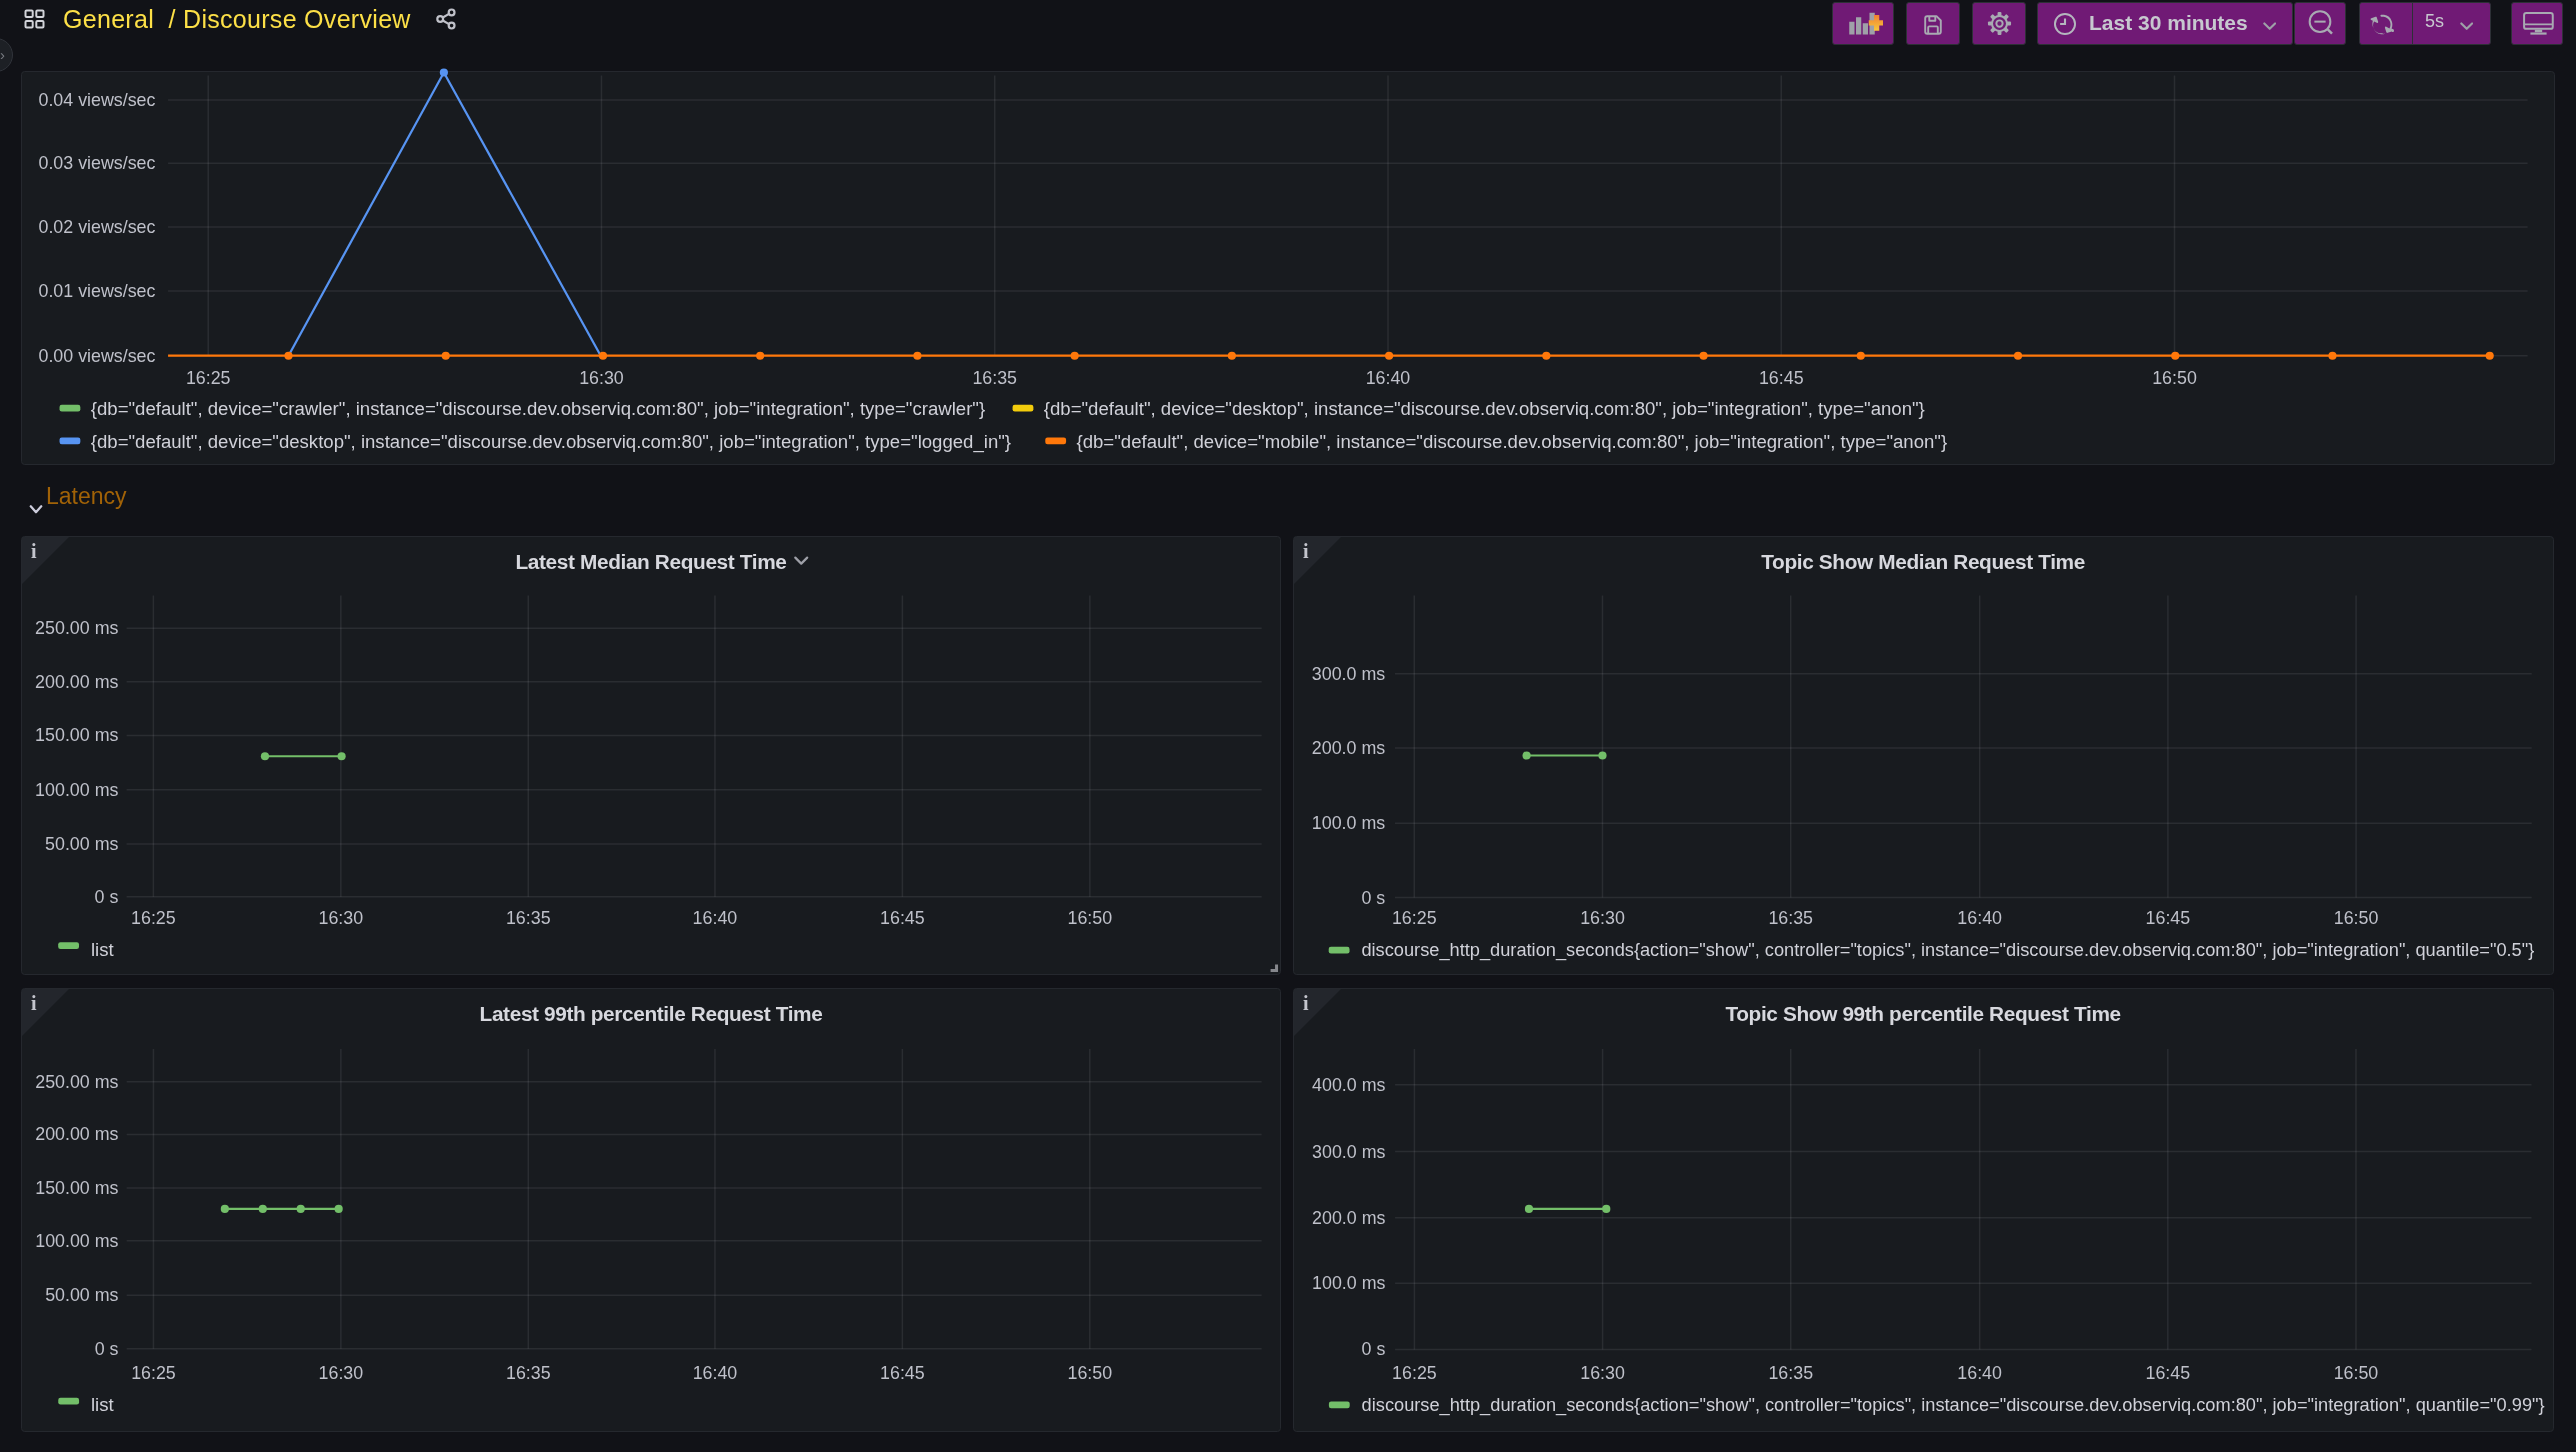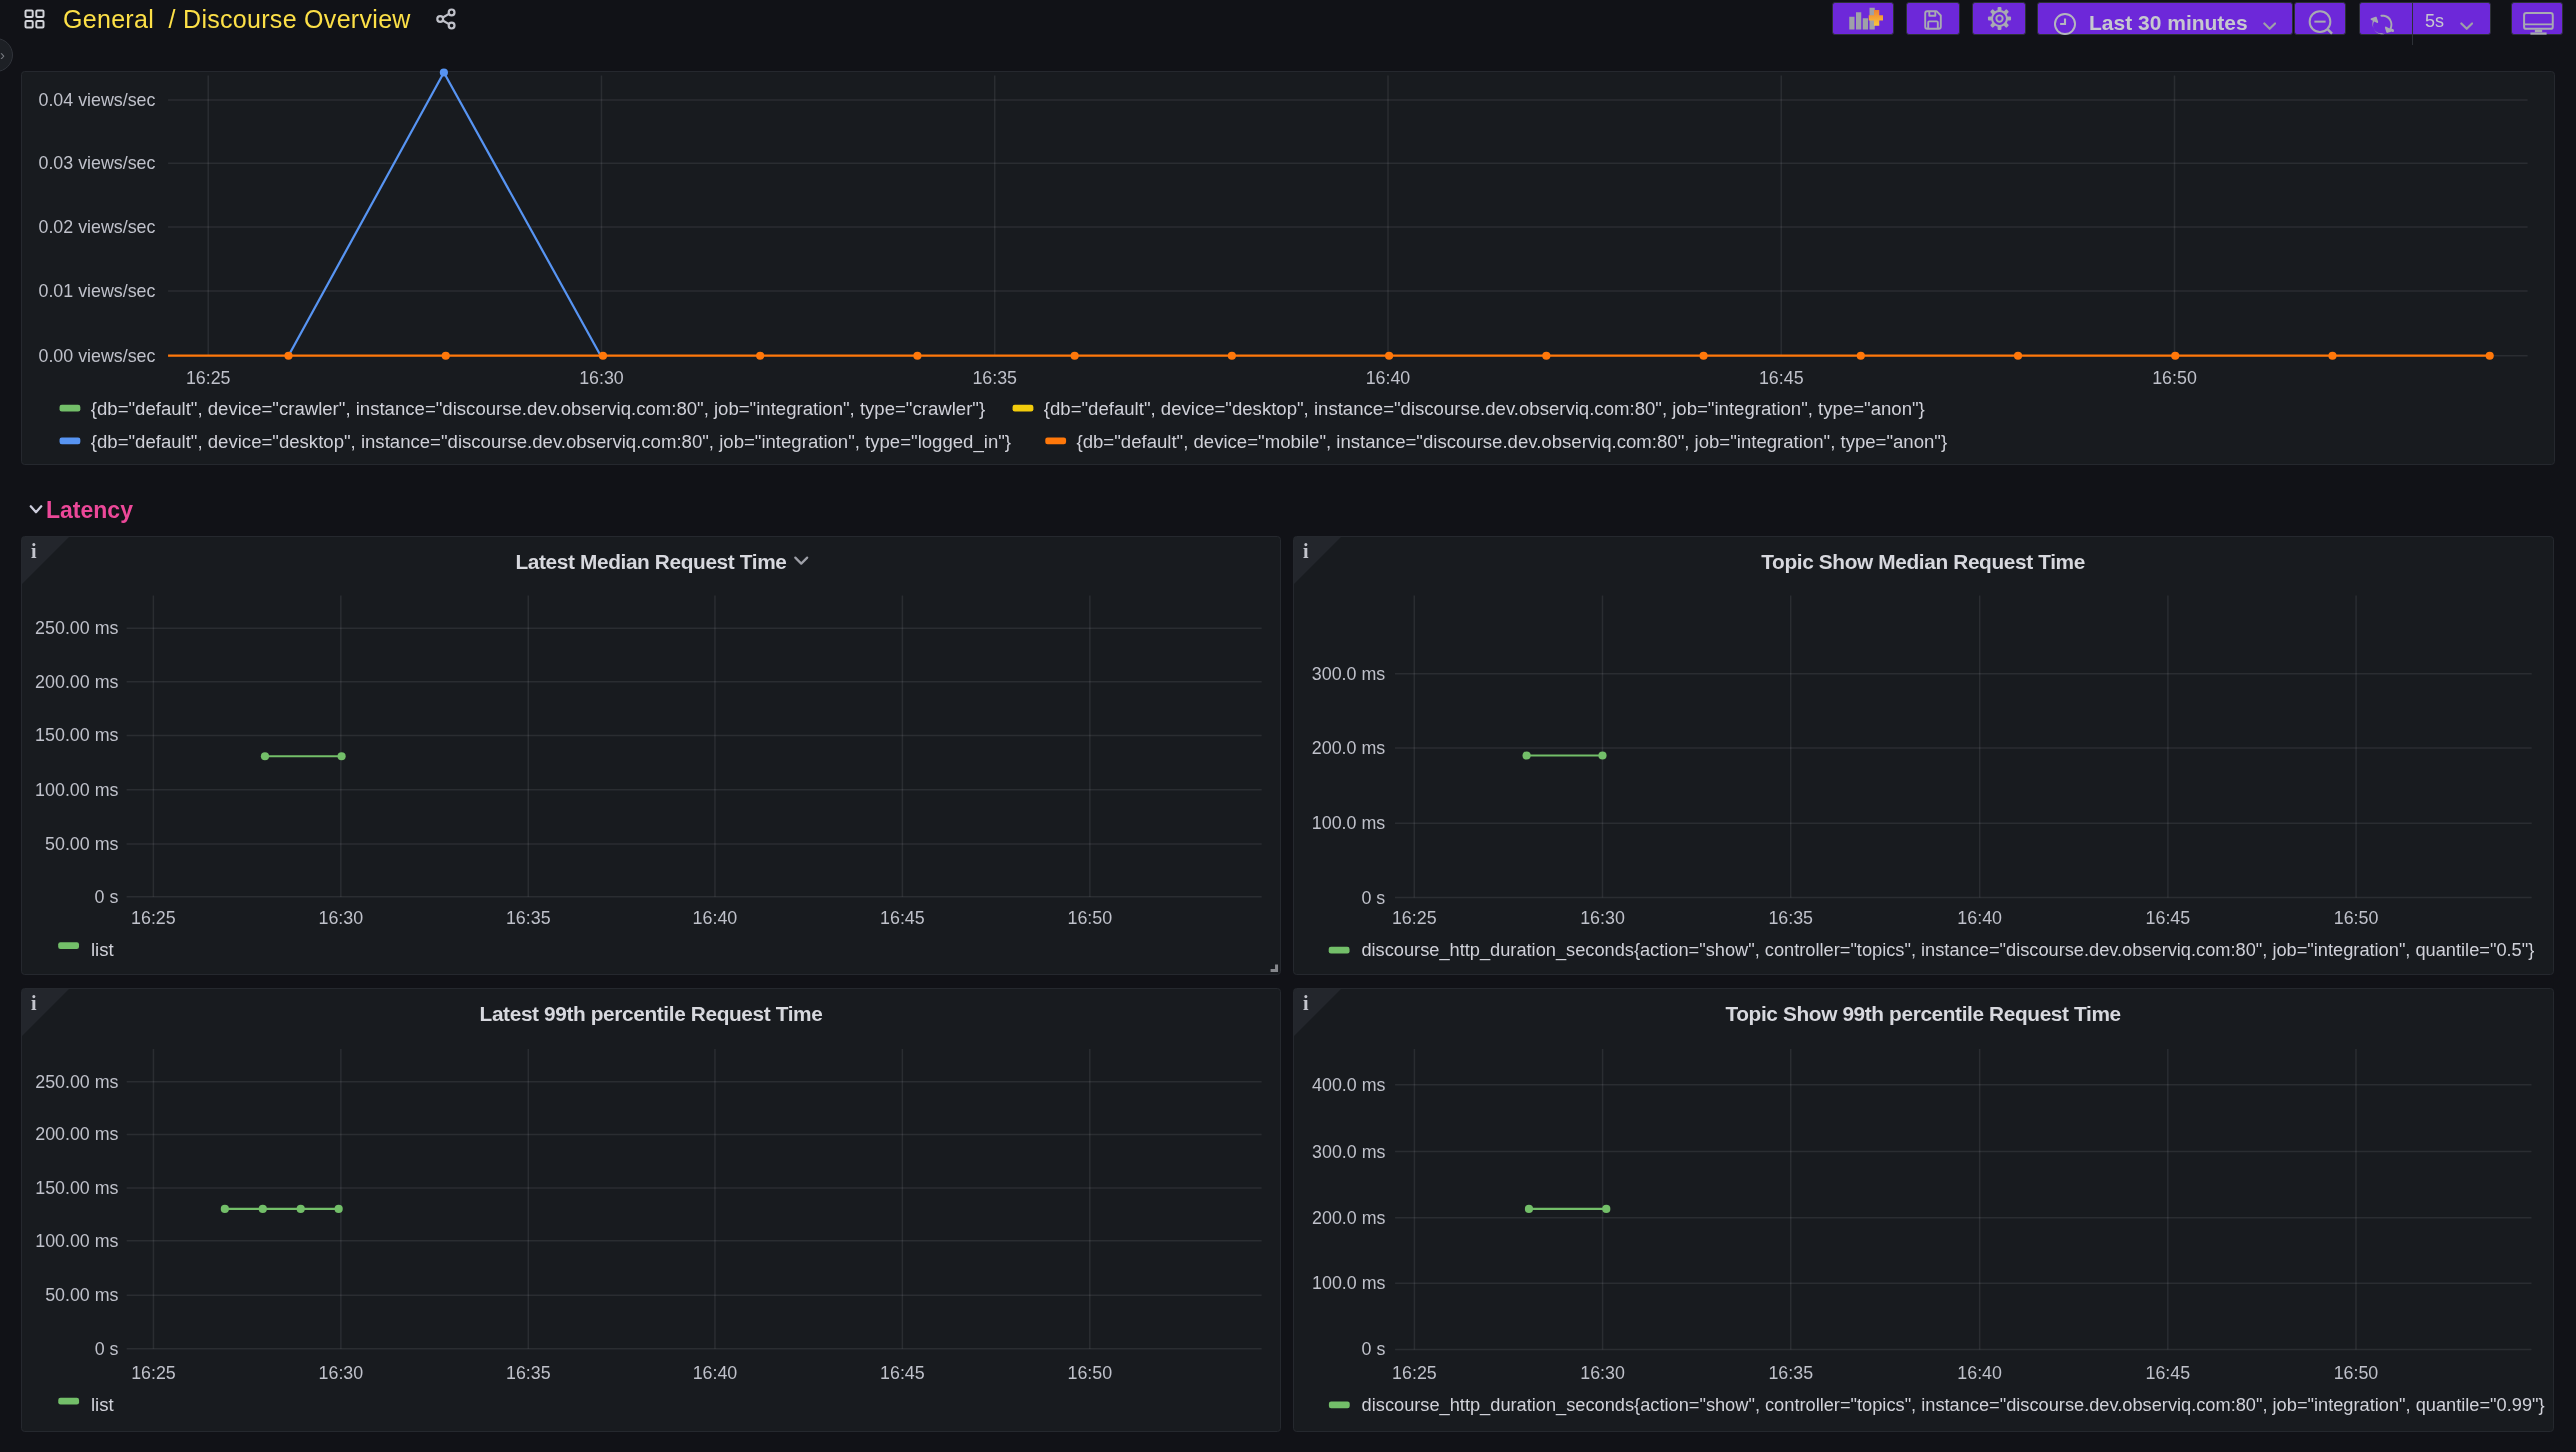--- a/index.html
+++ b/index.html
@@ -6,21 +6,21 @@
   *{box-sizing:border-box}
   body{font-family:"Liberation Sans",sans-serif;position:relative;-webkit-font-smoothing:antialiased}
   .abs{position:absolute}
   .panel{position:absolute;background:#181b1f;border:0.7px solid #25282e;border-radius:3.7px}
   .psvg{position:absolute;overflow:visible}
   svg text{font-family:"Liberation Sans",sans-serif}
   .tick{fill:#bfc1ca;font-size:24px}
   .leg{fill:#d0d1d9;font-size:25px}
   .leg2{fill:#d0d1d9;font-size:24.5px}
   .ptitle{fill:#d7d8de;font-size:28px;font-weight:700;letter-spacing:-0.5px}
-  .btn{position:absolute;top:2.2px;height:33px;background:#6d28d9;border:0.7px solid #2d3036;border-radius:3px;display:flex;align-items:center;justify-content:center}
+  .btn{position:absolute;top:2.2px;height:43px;background:#701a75;border:0.7px solid #2d3036;border-radius:3px;display:flex;align-items:center;justify-content:center}
   .icorner{position:absolute;left:0;top:0;width:0;height:0;border-top:47px solid #23262c;border-right:47px solid transparent}
   .iinfo{position:absolute;left:9px;top:3px;font-family:"Liberation Serif",serif;font-weight:700;font-size:20px;color:#c4c5cd}
 </style>
 </head>
 <body>
 
 <div class="abs" id="navbar" style="left:0;top:0;width:2576px;height:48px">
 
   <svg class="abs" style="left:21.6px;top:7.4px" width="25" height="24" viewBox="0 0 24 24" fill="none" stroke="#d2d3d9" stroke-width="2">
     <rect x="3" y="3.5" width="7.2" height="6.6" rx="1"></rect>
@@ -195,21 +195,21 @@
   <text class="leg" x="1374" y="463">{db="default", device="desktop", instance="discourse.dev.observiq.com:80", job="integration", type="anon"}</text>
   <rect x="50" y="493" width="28" height="9" rx="3" fill="#5794f2"></rect>
   <text class="leg" x="92" y="507">{db="default", device="desktop", instance="discourse.dev.observiq.com:80", job="integration", type="logged_in"}</text>
   <rect x="1376" y="493" width="28" height="9" rx="3" fill="#ff780a"></rect>
   <text class="leg" x="1418" y="507">{db="default", device="mobile", instance="discourse.dev.observiq.com:80", job="integration", type="anon"}</text>
 </svg>
 
 <svg class="abs" style="left:27px;top:504px" width="18" height="12" viewBox="0 0 24 16" fill="none" stroke="#ccccdc" stroke-width="3" stroke-linecap="round" stroke-linejoin="round">
     <path d="M5 3 L12 11 L19 3"></path>
   </svg>
-<div class="abs" style="left:46px;top:497px;font-size:23px;font-weight:700;color:#ec4899">Latency</div>
+<div class="abs" style="left:46px;top:483px;font-size:23px;font-weight:400;color:#a16207">Latency</div>
 
 <div class="panel" style="left:21px;top:536px;width:1260px;height:439px">
   <div class="icorner"></div>
     <div class="iinfo">i</div>
 </div>
 <svg class="psvg" style="left:21px;top:536px" width="1260" height="439" viewBox="0 0 1694 590">
   <text class="ptitle" x="847" y="44" text-anchor="middle">Latest Median Request Time</text>
   <path d="M1041 29 L1049 37 L1057 29" fill="none" stroke="#9ea0a8" stroke-width="3" stroke-linecap="round" stroke-linejoin="round"></path>
   <g stroke="rgba(204,204,220,0.10)" stroke-width="2">
     <line x1="142" y1="124" x2="1668" y2="124"></line>

